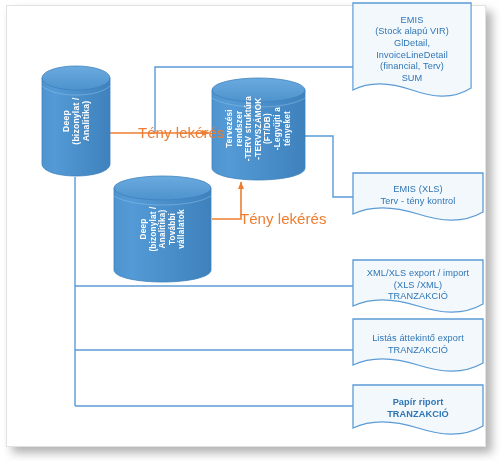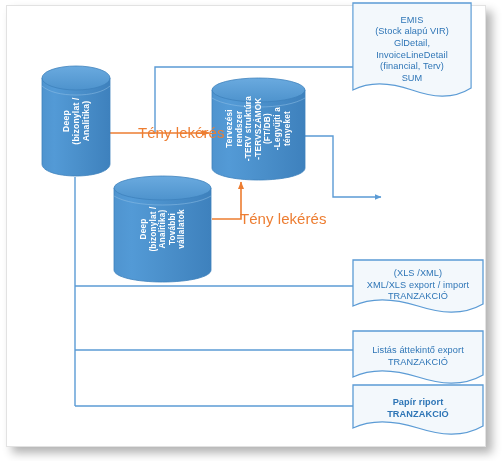--- a/index.html
+++ b/index.html
@@ -211,33 +211,42 @@
     <div class="doc-lines">
         <div>EMIS</div>
         <div>(Stock alapú VIR)</div>
         <div>GlDetail,</div>
         <div>InvoiceLineDetail</div>
         <div>(financial, Terv)</div>
         <div>SUM</div>
       </div>
   </div>
 
+  <div class="doc-box" style="left:352px; top:172px; width:132px; height:52px;">
+    <svg class="doc-shape" viewBox="0 0 132 52" preserveAspectRatio="none">
+      <path d="M1,1 L131,1 L131,40 C110,52 88,49 66,42 C44,35 22,32 1,42 Z" fill="#F3F8FC" stroke="#5B9BD5" stroke-width="1.3"></path>
+    </svg>
+    <div class="doc-lines">
+        <div>EMIS (XLS)</div>
+        <div>Terv - tény kontrol</div>
+      </div>
+  </div>
 
   <div class="doc-box" style="left:352px; top:259px; width:132px; height:58px;">
     <svg class="doc-shape" viewBox="0 0 132 58" preserveAspectRatio="none">
       <path d="M1,1 L131,1 L131,45 C110,57 88,54 66,47 C44,40 22,37 1,47 Z" fill="#F3F8FC" stroke="#5B9BD5" stroke-width="1.3"></path>
     </svg>
     <div class="doc-lines">
+        <div>XML/XLS export / import</div>
         <div>(XLS /XML)</div>
-        <div>XML/XLS export / import</div>
         <div>TRANZAKCIÓ</div>
       </div>
   </div>
 
-  <div class="doc-box" style="left:352px; top:330px; width:132px; height:58px;">
+  <div class="doc-box" style="left:352px; top:318px; width:132px; height:58px;">
     <svg class="doc-shape" viewBox="0 0 132 58" preserveAspectRatio="none">
       <path d="M1,1 L131,1 L131,45 C110,57 88,54 66,47 C44,40 22,37 1,47 Z" fill="#F3F8FC" stroke="#5B9BD5" stroke-width="1.3"></path>
     </svg>
     <div class="doc-lines">
         <div>Listás áttekintő export</div>
         <div>TRANZAKCIÓ</div>
       </div>
   </div>
 
   <div class="doc-box" style="left:352px; top:384px; width:132px; height:54px;font-weight:bold;">

